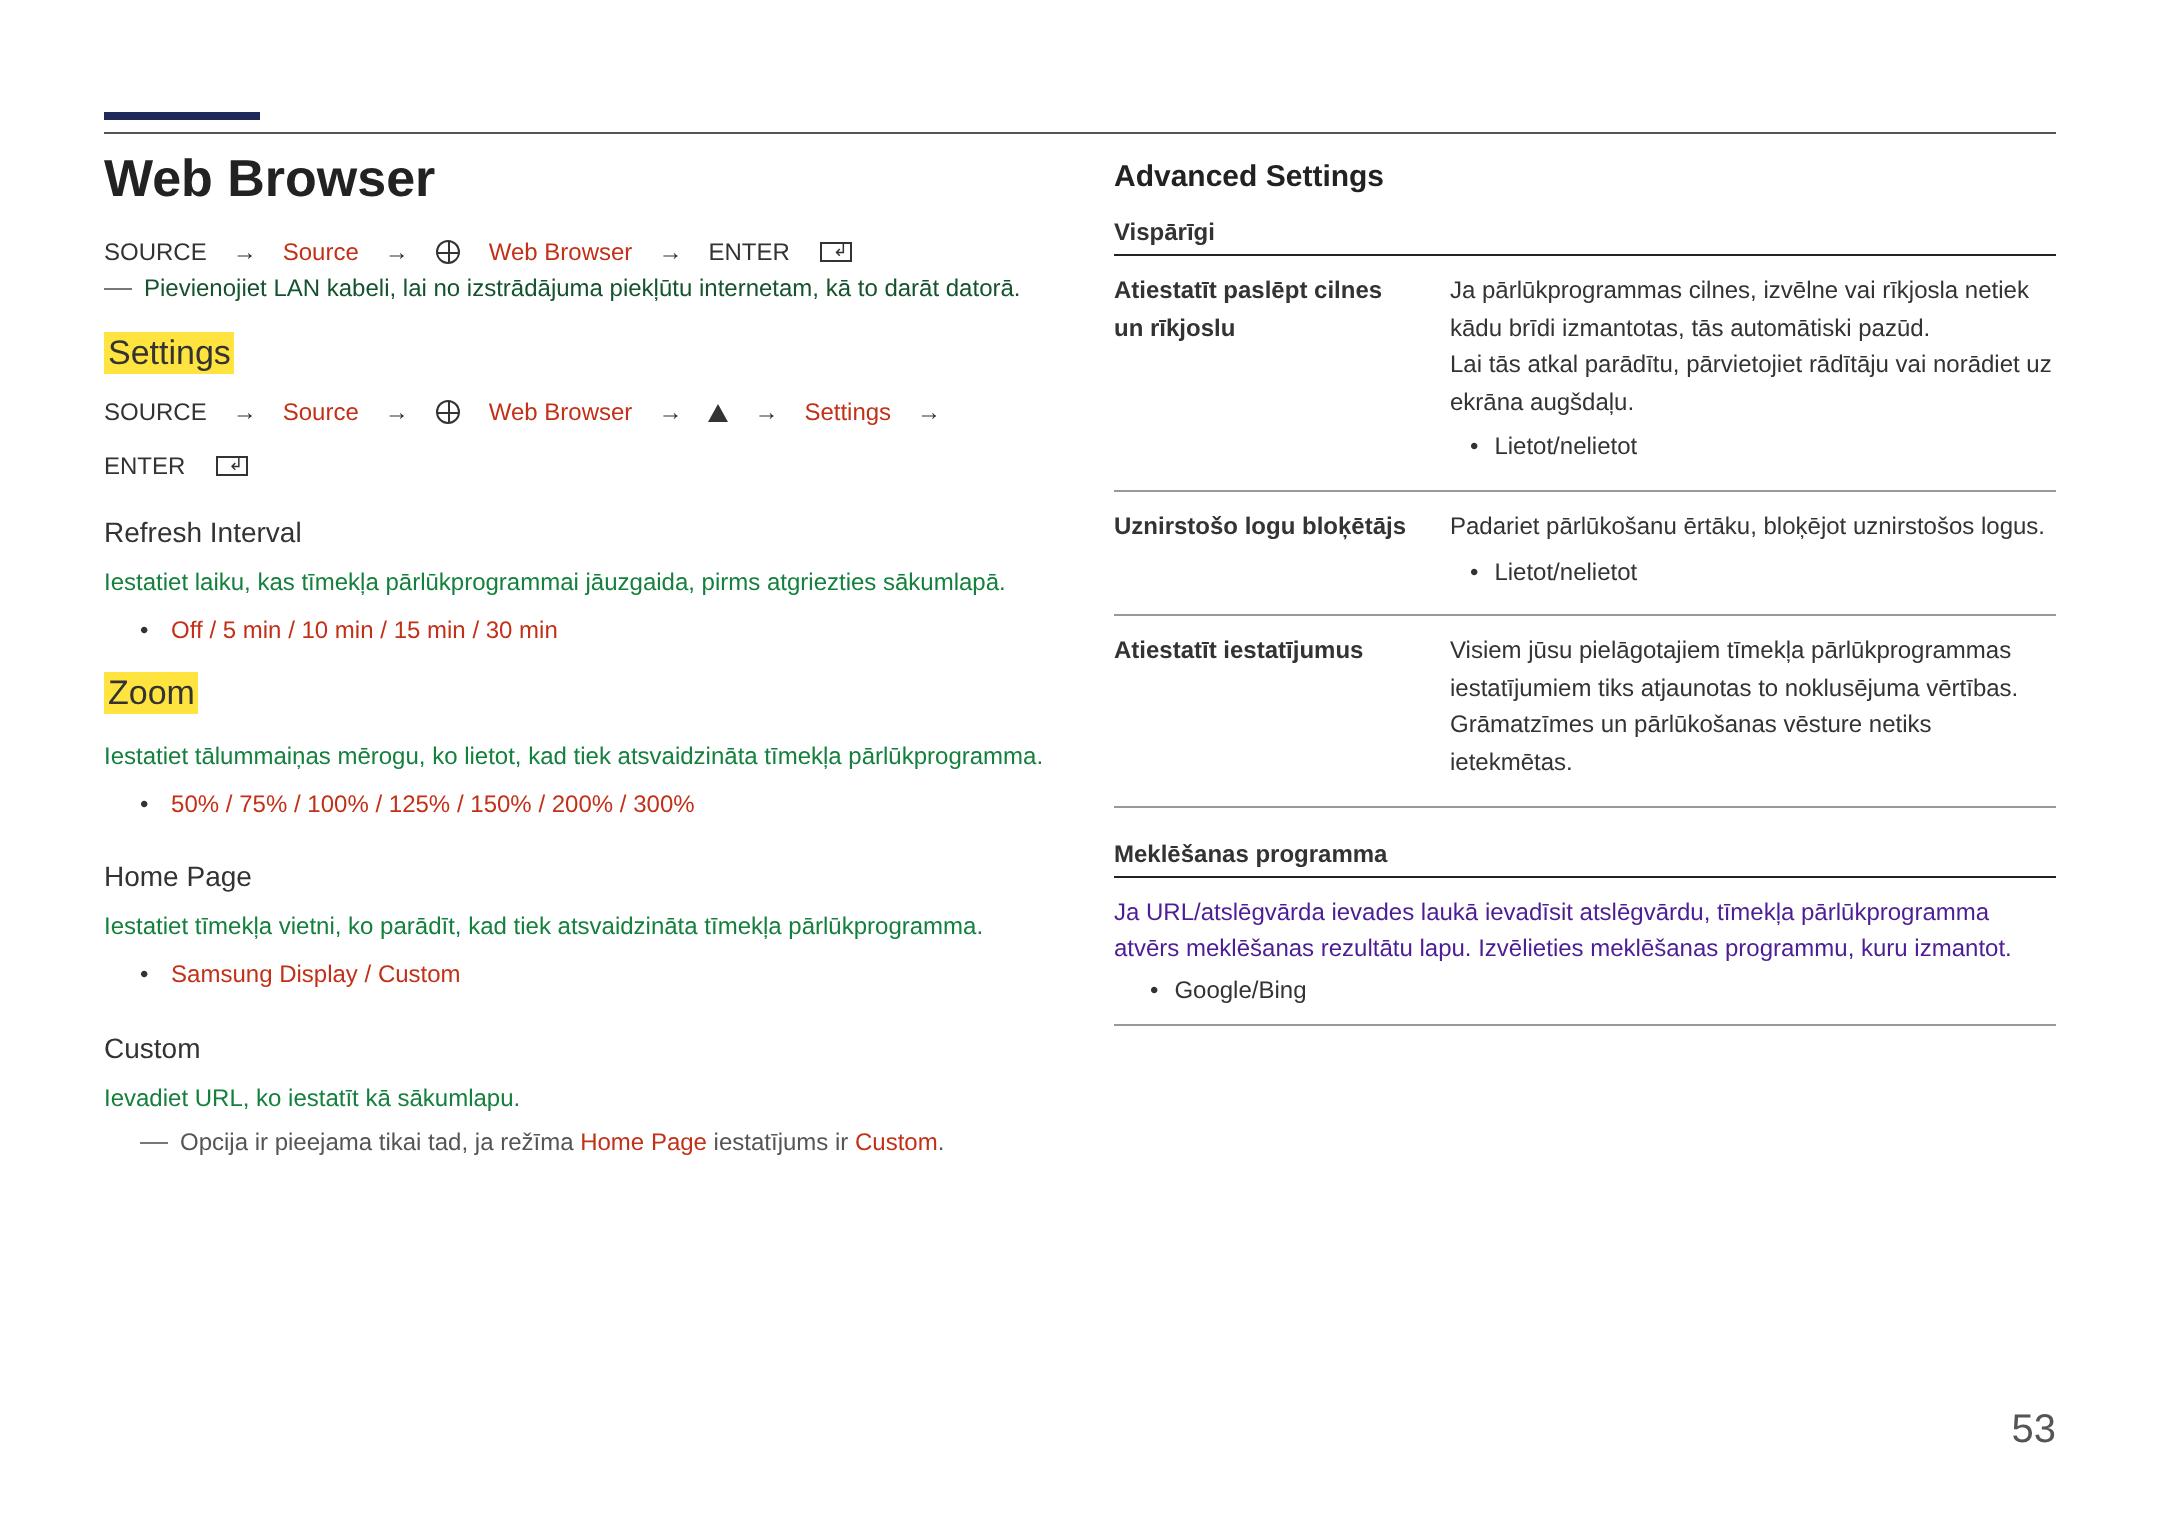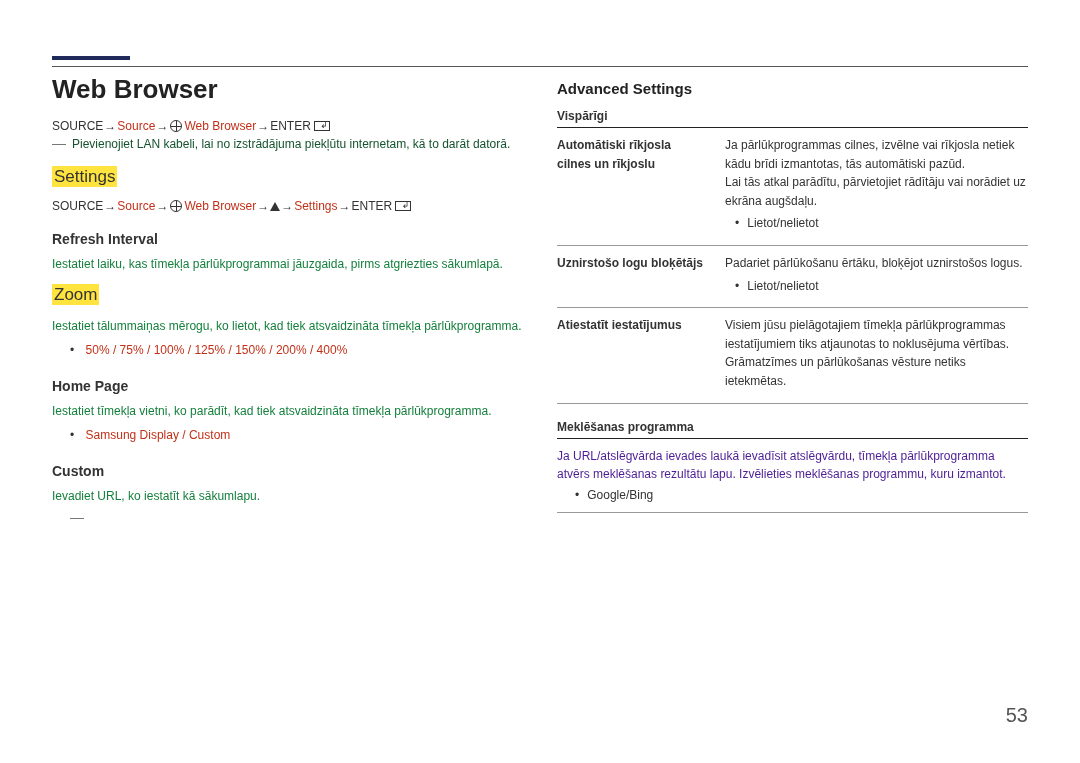--- a/index.html
+++ b/index.html
@@ -48,21 +48,21 @@
     color: #222;
     margin-bottom: 14px;
   }
   .breadcrumb {
     font-size: 12px;
     color: #333;
     margin-bottom: 4px;
     display: flex;
     align-items: center;
     flex-wrap: wrap;
-    gap: 1px;
+    gap: 13px;
   }
   .red { color: #c23018; }
   .arrow { color: #333; }
   .globe {
     display: inline-block;
     width: 12px; height: 12px;
     border: 1px solid #333;
     border-radius: 50%;
     position: relative;
     margin: 0 1px;
@@ -115,21 +115,21 @@
     font-size: 17px;
     color: #333;
     font-weight: 400;
     background: #ffe440;
     padding: 1px 2px;
   }
   .hl-wrap { margin-bottom: 12px; margin-top: 4px; }
   h3.sub {
     font-size: 14px;
     color: #333;
-    font-weight: 700;
+    font-weight: 400;
     margin-top: 18px;
     margin-bottom: 8px;
   }
   h3.sub-right {
     font-size: 15px;
     color: #222;
     font-weight: 700;
     margin-bottom: 12px;
     margin-top: 6px;
   }
@@ -274,59 +274,71 @@
         <span class="up-arrow"></span>
         <span class="arrow">→</span>
         <span class="red">Settings</span>
         <span class="arrow">→</span>
         <span>ENTER</span>
         <span class="enter-box"></span>
       </div>
 
       <h3 class="sub">Refresh Interval</h3>
       <p class="desc">Iestatiet laiku, kas tīmekļa pārlūkprogrammai jāuzgaida, pirms atgriezties sākumlapā.</p>
+      <ul class="opts red-opts">
+        <li>
+          <span class="red">Off</span> <span class="sep">/</span>
+          <span class="red">5 min</span> <span class="sep">/</span>
+          <span class="red">10 min</span> <span class="sep">/</span>
+          <span class="red">15 min</span> <span class="sep">/</span>
+          <span class="red">30 min</span>
+        </li>
+      </ul>
 
       <div class="hl-wrap" style="margin-top:12px;"><h2 class="hl">Zoom</h2></div>
       <p class="desc">Iestatiet tālummaiņas mērogu, ko lietot, kad tiek atsvaidzināta tīmekļa pārlūkprogramma.</p>
       <ul class="opts red-opts">
         <li>
           <span class="red">50%</span> <span class="sep">/</span>
           <span class="red">75%</span> <span class="sep">/</span>
           <span class="red">100%</span> <span class="sep">/</span>
           <span class="red">125%</span> <span class="sep">/</span>
           <span class="red">150%</span> <span class="sep">/</span>
           <span class="red">200%</span> <span class="sep">/</span>
-          <span class="red">400%</span>
+          <span class="red">300%</span>
         </li>
       </ul>
 
       <h3 class="sub">Home Page</h3>
       <p class="desc">Iestatiet tīmekļa vietni, ko parādīt, kad tiek atsvaidzināta tīmekļa pārlūkprogramma.</p>
       <ul class="opts red-opts">
         <li>
           <span class="red">Samsung Display</span> <span class="sep">/</span>
           <span class="red">Custom</span>
         </li>
       </ul>
 
       <h3 class="sub">Custom</h3>
       <p class="desc">Ievadiet URL, ko iestatīt kā sākumlapu.</p>
       <div class="footnote">
         <span class="note-dash"></span>
+        <span>
+          <span>Opcija ir pieejama tikai tad, ja režīma </span><span class="red">Home Page</span><span> iestatījums ir </span><span class="red">Custom</span><span>.</span>
+        </span>
       </div>
     </div>
 
     <div class="col">
       <h3 class="sub-right">Advanced Settings</h3>
 
       <div class="right-group-title">Vispārīgi</div>
       <hr class="thick">
 
       <div class="setting-row">
-        <div class="label">Automātiski rīkjosla cilnes un rīkjoslu</div>
+        <div class="label">Atiestatīt paslēpt cilnes un rīkjoslu</div>
         <div class="value">
           <span style="white-space:pre-line;">Ja pārlūkprogrammas cilnes, izvēlne vai rīkjosla netiek kādu brīdi izmantotas, tās automātiski pazūd.
 Lai tās atkal parādītu, pārvietojiet rādītāju vai norādiet uz ekrāna augšdaļu.</span>
           <ul>
               <li>Lietot/nelietot</li>
             </ul>
         </div>
       </div>
       <hr class="thin">
 

